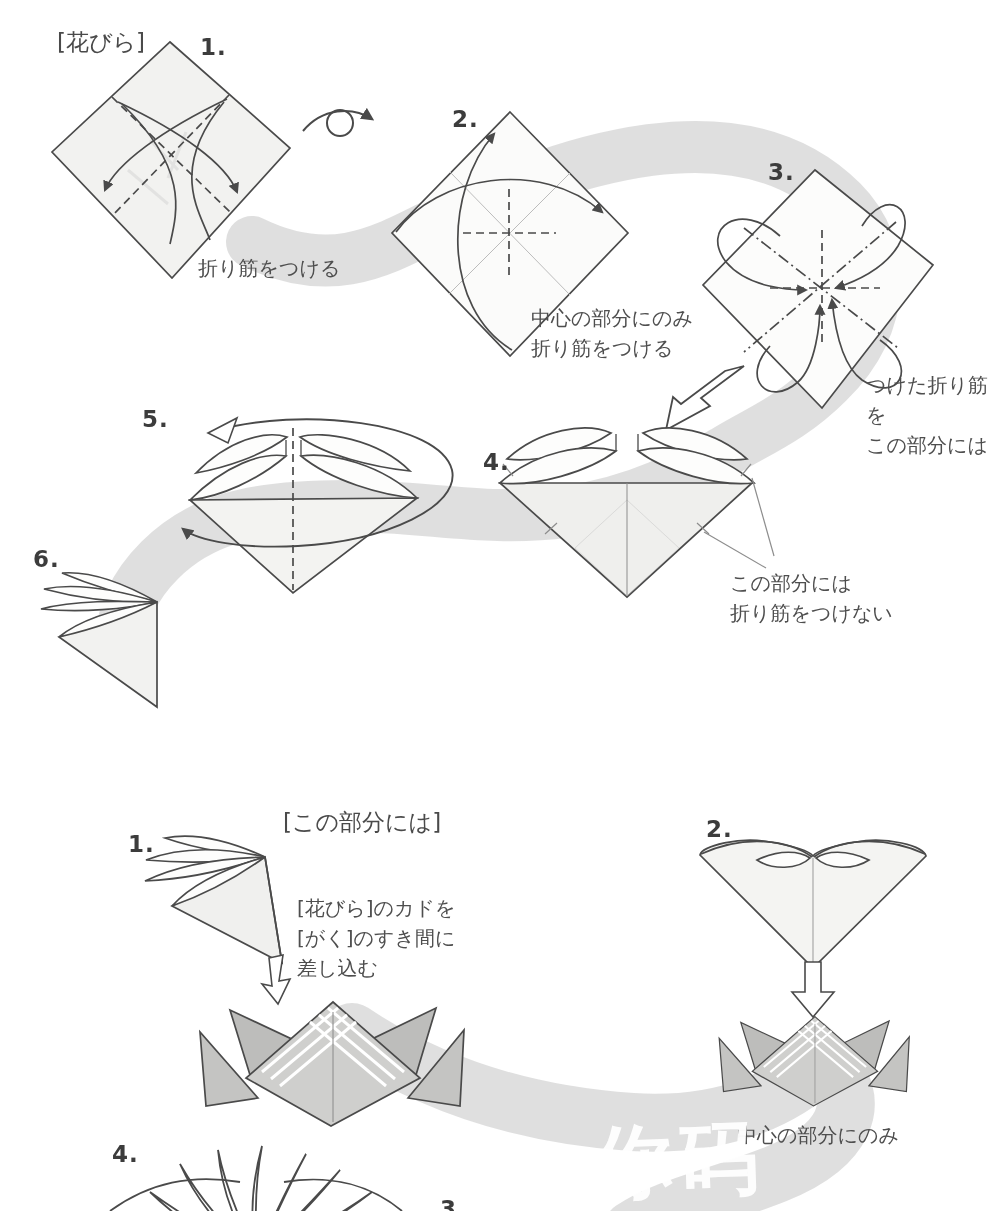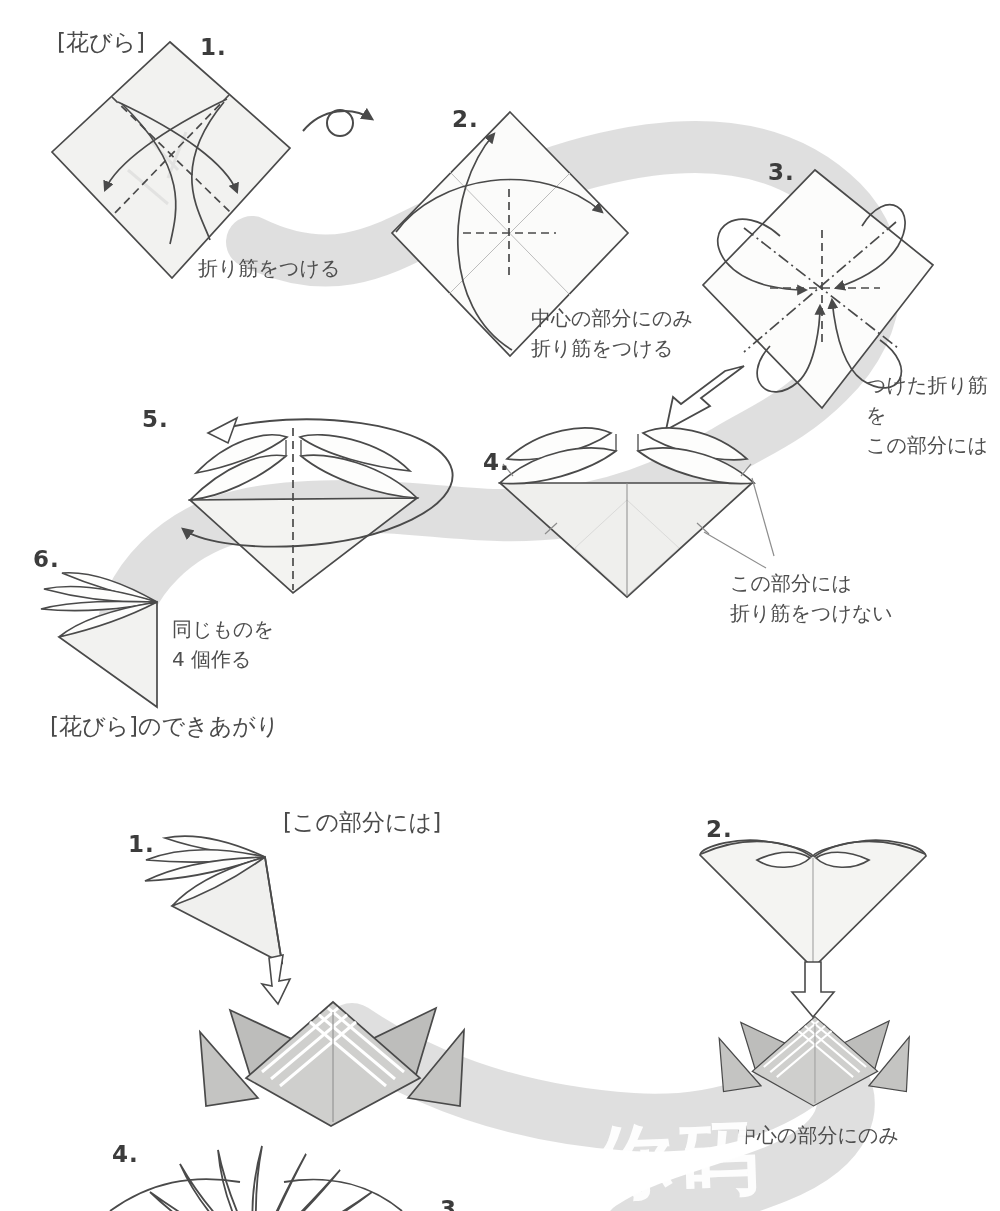--- a/index.html
+++ b/index.html
@@ -193,27 +193,27 @@
   <div class="lbl cap" style="left:866px;top:370px">つけた折り筋を
 この部分には</div>
 
   <div class="lbl num" style="left:483px;top:446px">4.</div>
   <div class="lbl cap" style="left:730px;top:568px">この部分には
 折り筋をつけない</div>
 
   <div class="lbl num" style="left:142px;top:403px">5.</div>
 
   <div class="lbl num" style="left:33px;top:543px">6.</div>
-  <div class="lbl cap" style="left:172px;top:614px">同じものを
-4 個作る</div>
-
-  <div class="lbl title" style="left:50px;top:710px">[花びら]のできあがり</div>
+
 
   <div class="lbl title" style="left:283px;top:806px">[この部分には]</div>
   <div class="lbl num" style="left:128px;top:828px">1.</div>
+  <div class="lbl cap" style="left:297px;top:893px">[花びら]のカドを
+[がく]のすき間に
+差し込む</div>
 
   <div class="lbl num" style="left:706px;top:813px">2.</div>
   <div class="lbl cap" style="left:737px;top:1120px">中心の部分にのみ</div>
 
   <div class="lbl num" style="left:112px;top:1138px">4.</div>
   <div class="lbl num" style="left:440px;top:1193px">3.</div>
 
   <div class="watermark">你码</div>
 </div>
 

